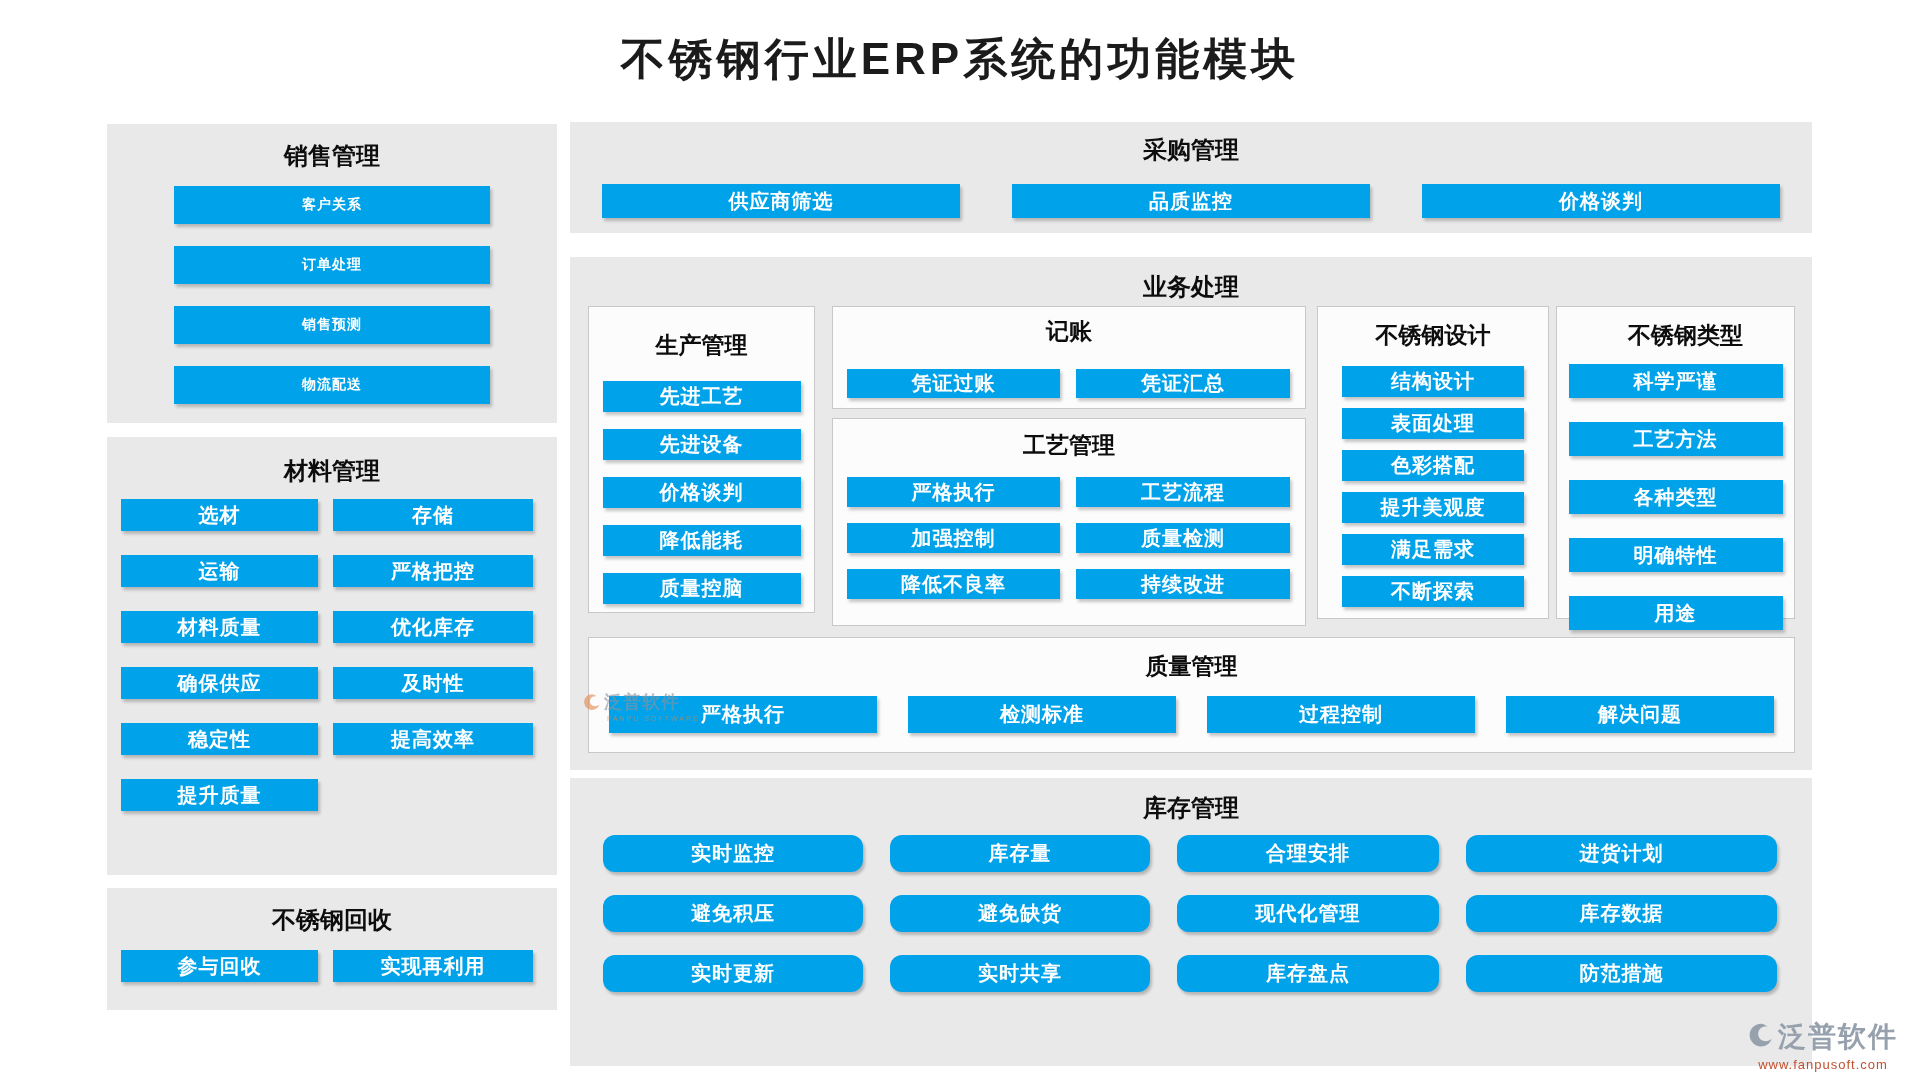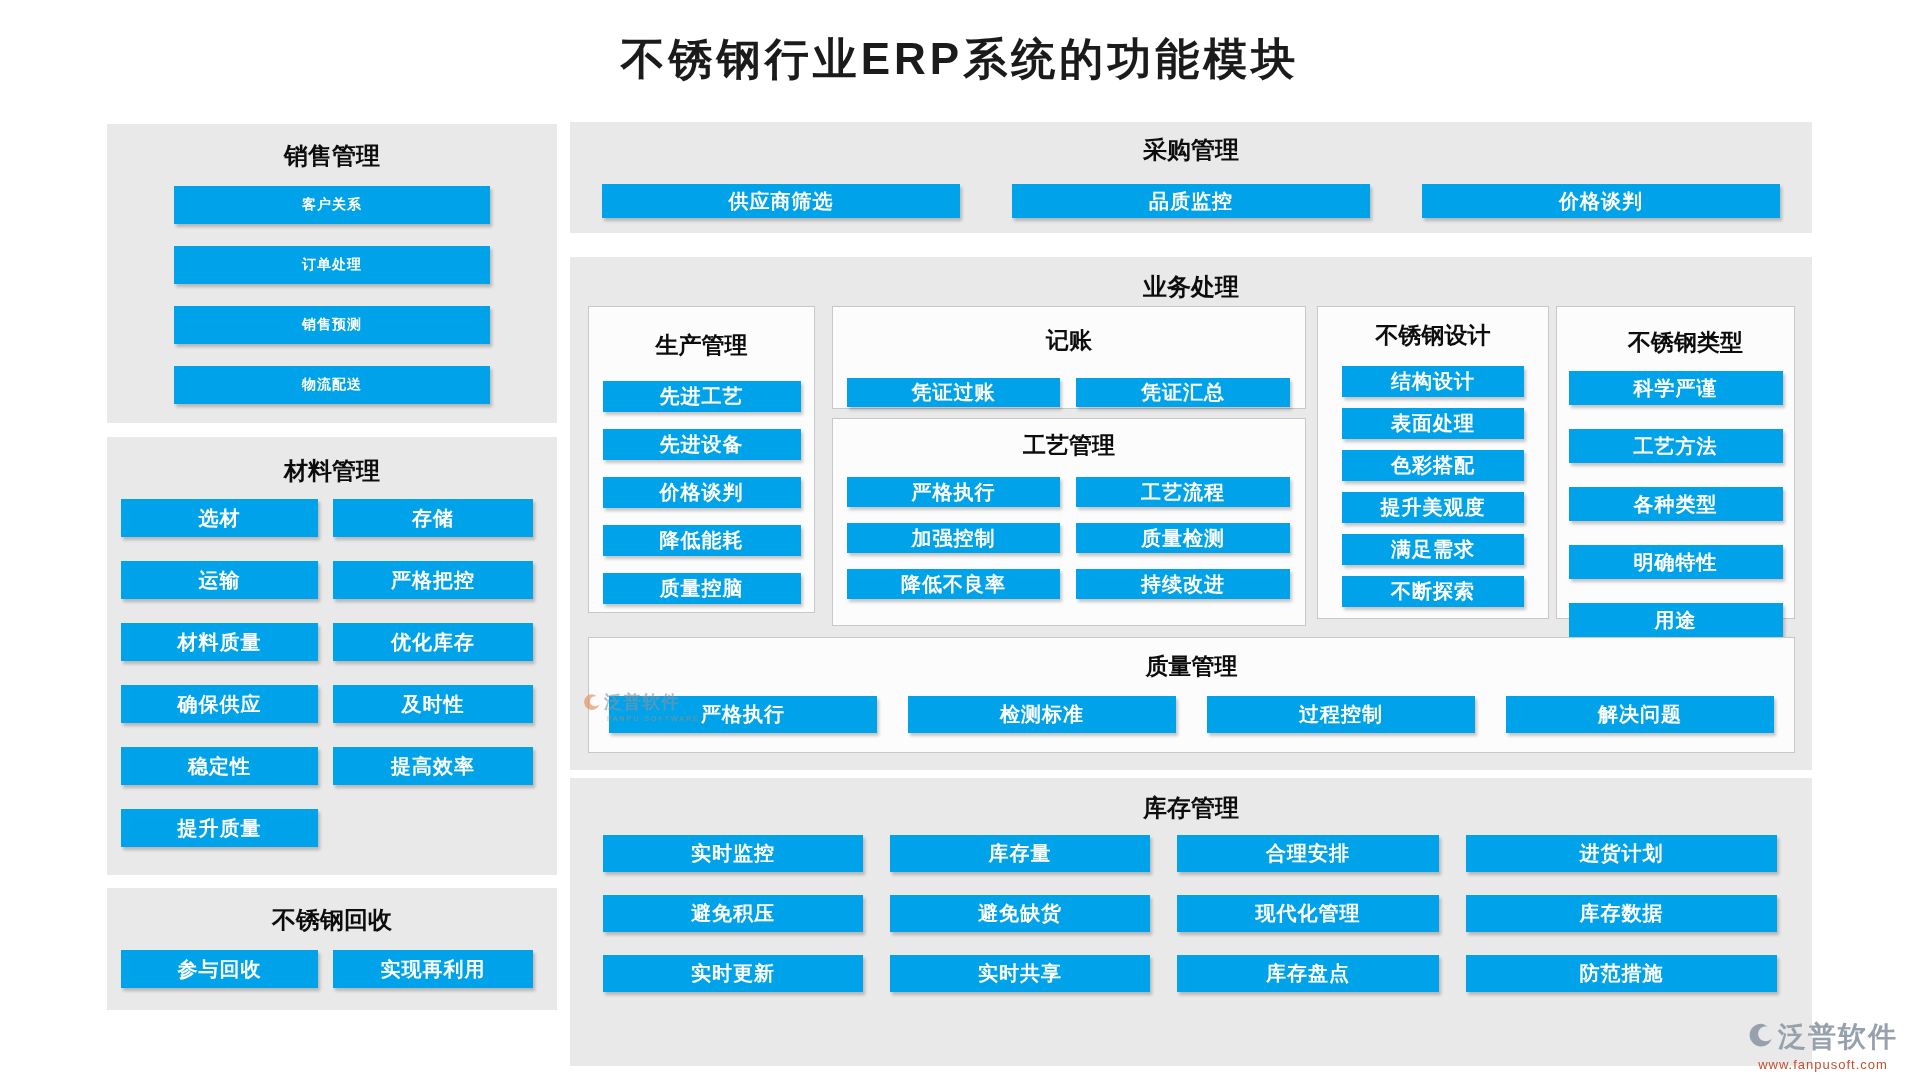--- a/index.html
+++ b/index.html
@@ -29,21 +29,21 @@
   .panel-sales{left:107px;top:124px;width:450px;height:299px;}
   .panel-sales .ptitle{padding-top:18px;}
   .vcol{display:flex;flex-direction:column;align-items:center;}
   .panel-sales .vcol{margin-top:16px;gap:22px;}
   .panel-sales .btn{width:316px;height:38px;font-size:14px;}
 
   .panel-material{left:107px;top:437px;width:450px;height:438px;}
   .panel-material .ptitle{padding-top:20px;}
   .grid2{display:grid;grid-template-columns:197px 200px;column-gap:15px;row-gap:24px;
          padding:0 14px;margin-top:14px;justify-content:start;}
-  .grid2 .btn{height:38px;}
+  .grid2 .btn{height:32px;}
 
   .panel-recycle{left:107px;top:888px;width:450px;height:122px;}
   .panel-recycle .ptitle{padding-top:18px;}
   .panel-recycle .grid2{margin-top:16px;}
 
   
   .panel-purchase{left:570px;top:122px;width:1242px;height:111px;}
   .panel-purchase .ptitle{padding-top:14px;text-align:center;}
   .hrow{display:flex;justify-content:space-between;}
   .panel-purchase .hrow{margin-top:20px;padding:0 32px;}
@@ -53,49 +53,49 @@
   .panel-business > .ptitle{padding-top:16px;}
   .subpanel{position:absolute;background:var(--subpanel);border:1px solid var(--subpanel-border);box-sizing:border-box;}
   .subpanel .ptitle{font-size:23px;}
 
   .sp-production{left:18px;top:49px;width:227px;height:307px;}
   .sp-production .ptitle{padding-top:24px;}
   .sp-production .vcol{margin-top:22px;gap:17px;}
   .sp-production .btn{width:198px;height:31px;}
 
   .sp-accounting{left:262px;top:49px;width:474px;height:103px;}
-  .sp-accounting .ptitle{padding-top:19px;}
+  .sp-accounting .ptitle{padding-top:10px;}
   .sp-accounting .grid2{grid-template-columns:213px 214px;column-gap:16px;padding:0 14px;margin-top:24px;}
   .sp-accounting .btn{height:29px;}
 
   .sp-process{left:262px;top:161px;width:474px;height:208px;}
   .sp-process .ptitle{padding-top:12px;}
   .sp-process .grid2{grid-template-columns:213px 214px;column-gap:16px;row-gap:16px;padding:0 14px;margin-top:18px;}
   .sp-process .btn{height:30px;}
 
   .sp-design{left:747px;top:49px;width:232px;height:313px;}
   .sp-design .ptitle{padding-top:14px;}
   .sp-design .vcol{margin-top:17px;gap:11px;}
   .sp-design .btn{width:182px;height:31px;}
 
   .sp-types{left:986px;top:49px;width:239px;height:313px;}
-  .sp-types .ptitle{padding-top:21px;margin-left:20px;}
+  .sp-types .ptitle{padding-top:14px;margin-left:20px;}
   .sp-types .vcol{margin-top:15px;gap:24px;}
   .sp-types .btn{width:214px;height:34px;}
 
   .sp-quality{left:18px;top:380px;width:1207px;height:116px;}
   .sp-quality .ptitle{padding-top:14px;}
   .sp-quality .hrow{margin-top:16px;padding:0 20px;position:relative;z-index:1;}
   .sp-quality .btn{width:268px;height:37px;}
 
   .panel-inventory{left:570px;top:778px;width:1242px;height:288px;}
   .panel-inventory .ptitle{padding-top:16px;}
   .grid4{display:grid;grid-template-columns:260px 260px 262px 311px;column-gap:27px;row-gap:23px;
          padding:0 33px;margin-top:13px;justify-content:start;}
-  .grid4 .btn{height:37px;}
+  .grid4 .btn{height:37px;border-radius:12px;}
 
   
   .wm{position:absolute;left:-6px;top:52px;z-index:2;opacity:0.6;display:flex;flex-direction:column;align-items:flex-start;pointer-events:none;}
   .wm-row{display:flex;align-items:center;gap:3px;}
   .wm-brand{font-size:18px;font-weight:bold;color:#8a93a0;letter-spacing:1px;}
   .wm-caps{font-size:7px;color:#e0874b;letter-spacing:2px;margin-left:24px;margin-top:1px;}
   .wm-icon svg{display:block;}
 
   .logo{position:absolute;right:22px;bottom:8px;display:flex;flex-direction:column;align-items:center;}
   .logo-row{display:flex;align-items:center;gap:4px;}

